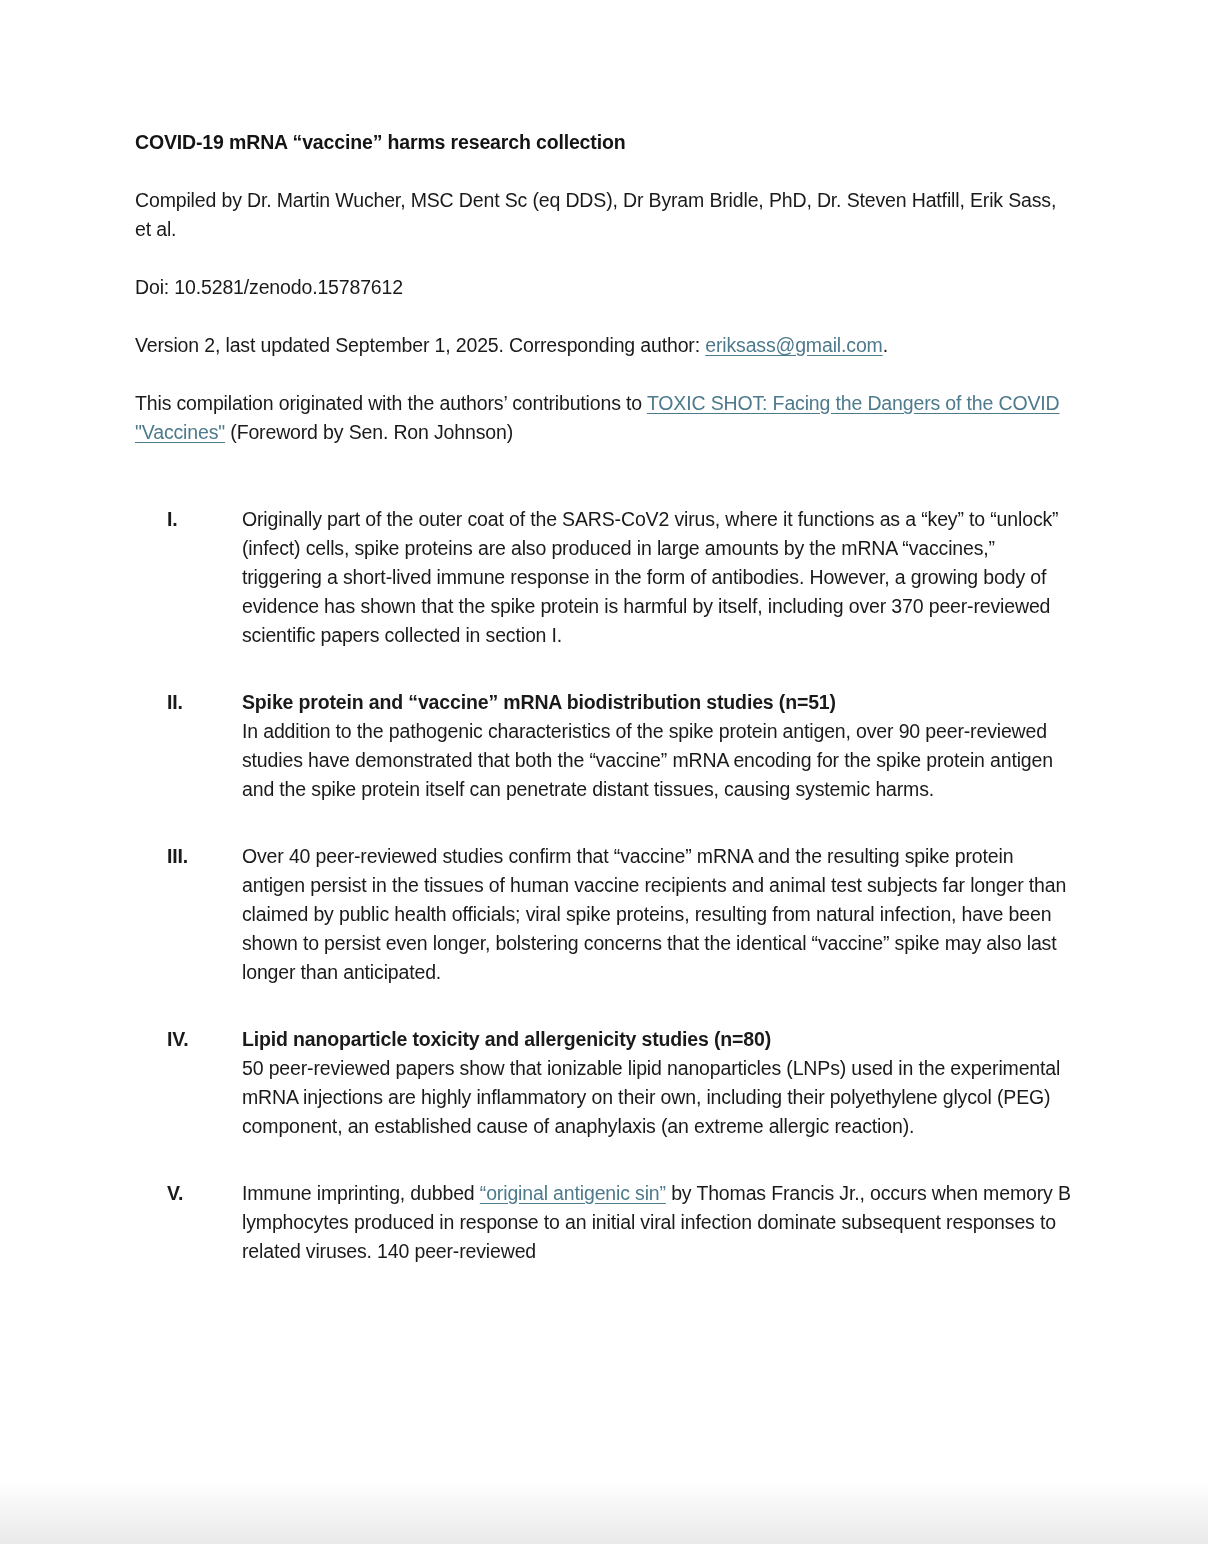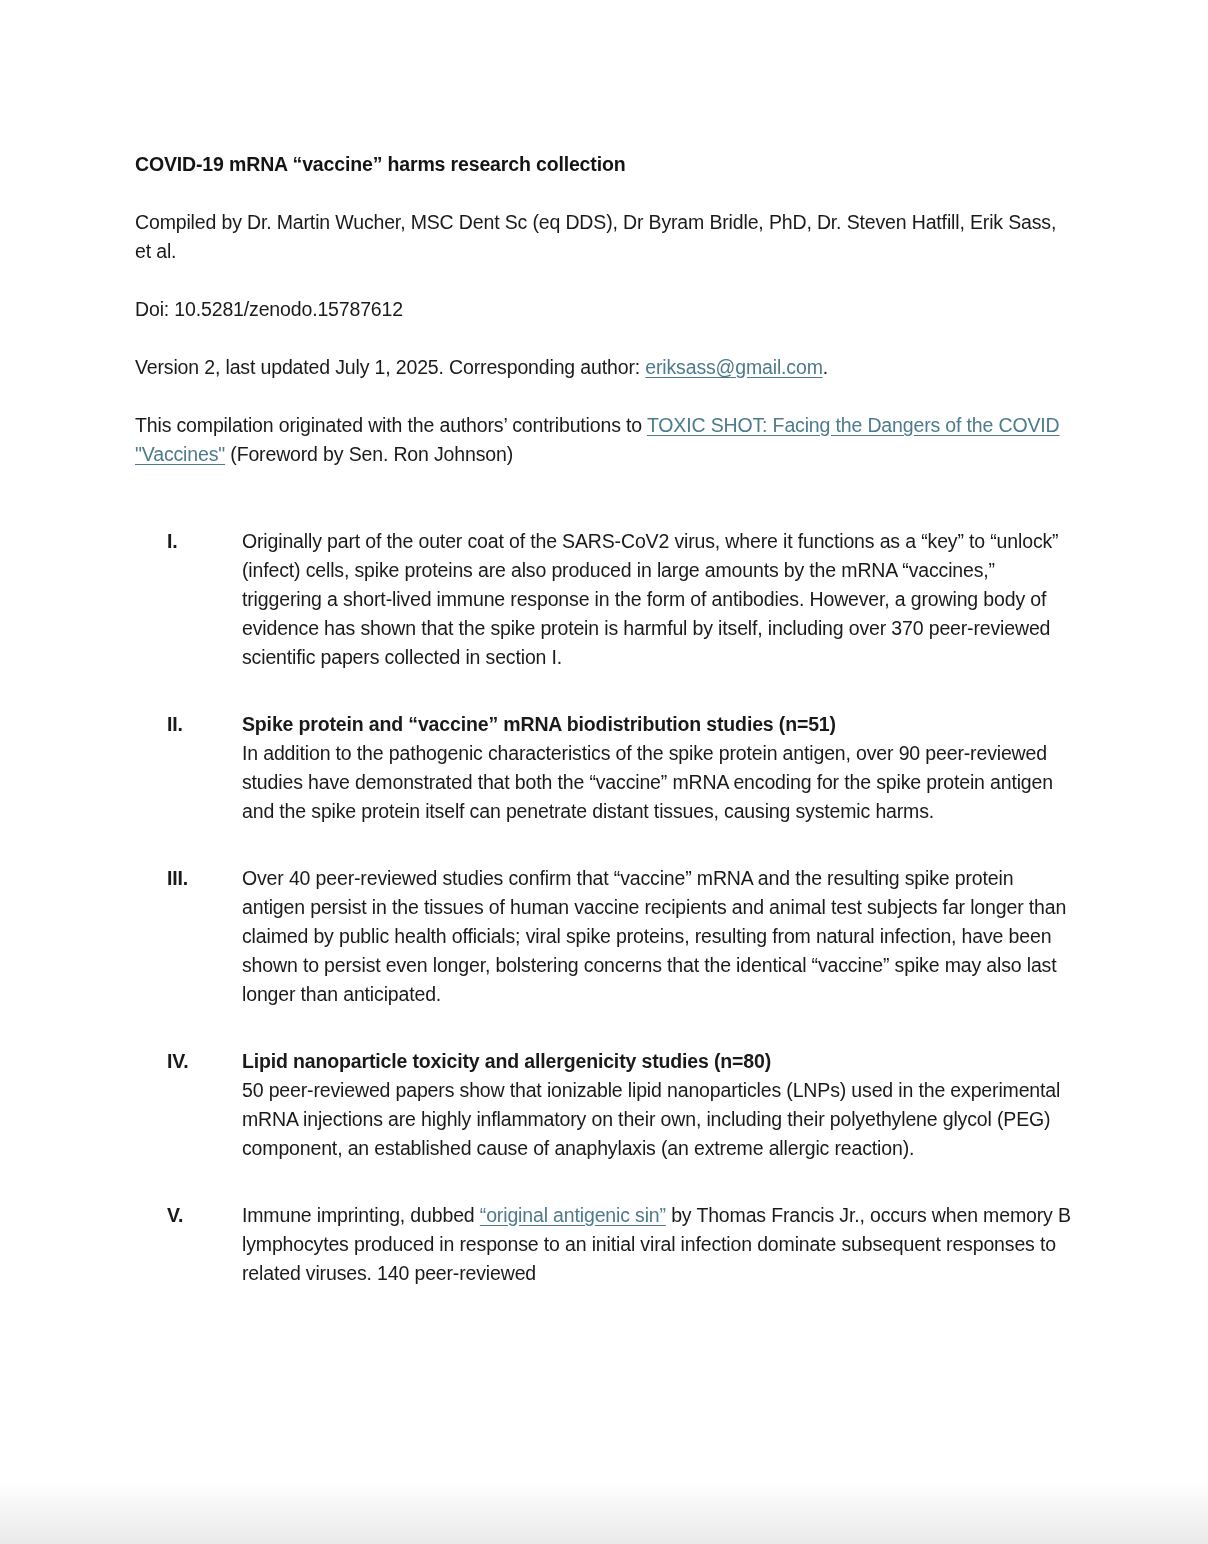--- a/index.html
+++ b/index.html
@@ -12,21 +12,21 @@
     width: 1208px;
     height: 1544px;
     background: #ffffff;
     overflow: hidden;
     font-family: "Liberation Sans", sans-serif;
     color: #1a1a1a;
   }
   .doc {
     position: absolute;
     left: 135px;
-    top: 150px;
+    top: 128px;
     width: 942px;
     font-size: 19.5px;
     line-height: 29px;
     letter-spacing: -0.15px;
   }
   .doc p, .doc h1 {
     margin: 0 0 29px 0;
     font-size: 19.5px;
     line-height: 29px;
     font-weight: normal;
@@ -80,21 +80,21 @@
 <div class="page">
 
   <div class="doc">
 
     <h1 class="doc-title">COVID-19 mRNA “vaccine” harms research collection</h1>
 
     <p class="italic">Compiled by Dr. Martin Wucher, MSC Dent Sc (eq DDS), Dr Byram Bridle, PhD, Dr. Steven Hatfill, Erik Sass, et al.</p>
 
     <p>Doi: 10.5281/zenodo.15787612</p>
 
-    <p><span>Version 2, last updated July 1, 2025. Corresponding author: </span><a class="doc-link">eriksass@gmail.com</a><span>.</span></p>
+    <p><span>Version 2, last updated September 1, 2025. Corresponding author: </span><a class="doc-link">eriksass@gmail.com</a><span>.</span></p>
 
     <p><span class="italic">This compilation originated with the authors’ contributions to </span><a class="doc-link">TOXIC SHOT: Facing the Dangers of the COVID "Vaccines"</a><span> (Foreword by Sen. Ron Johnson)</span></p>
 
     <div class="sections">
 
       <div class="section">
         <div class="numeral">I.</div>
         <div class="content">
           <div class="body-text">Originally part of the outer coat of the SARS-CoV2 virus, where it functions as a “key” to “unlock” (infect) cells, spike proteins are also produced in large amounts by the mRNA “vaccines,” triggering a short-lived immune response in the form of antibodies. However, a growing body of evidence has shown that the spike protein is harmful by itself, including over 370 peer-reviewed scientific papers collected in section I.</div>
         </div>

